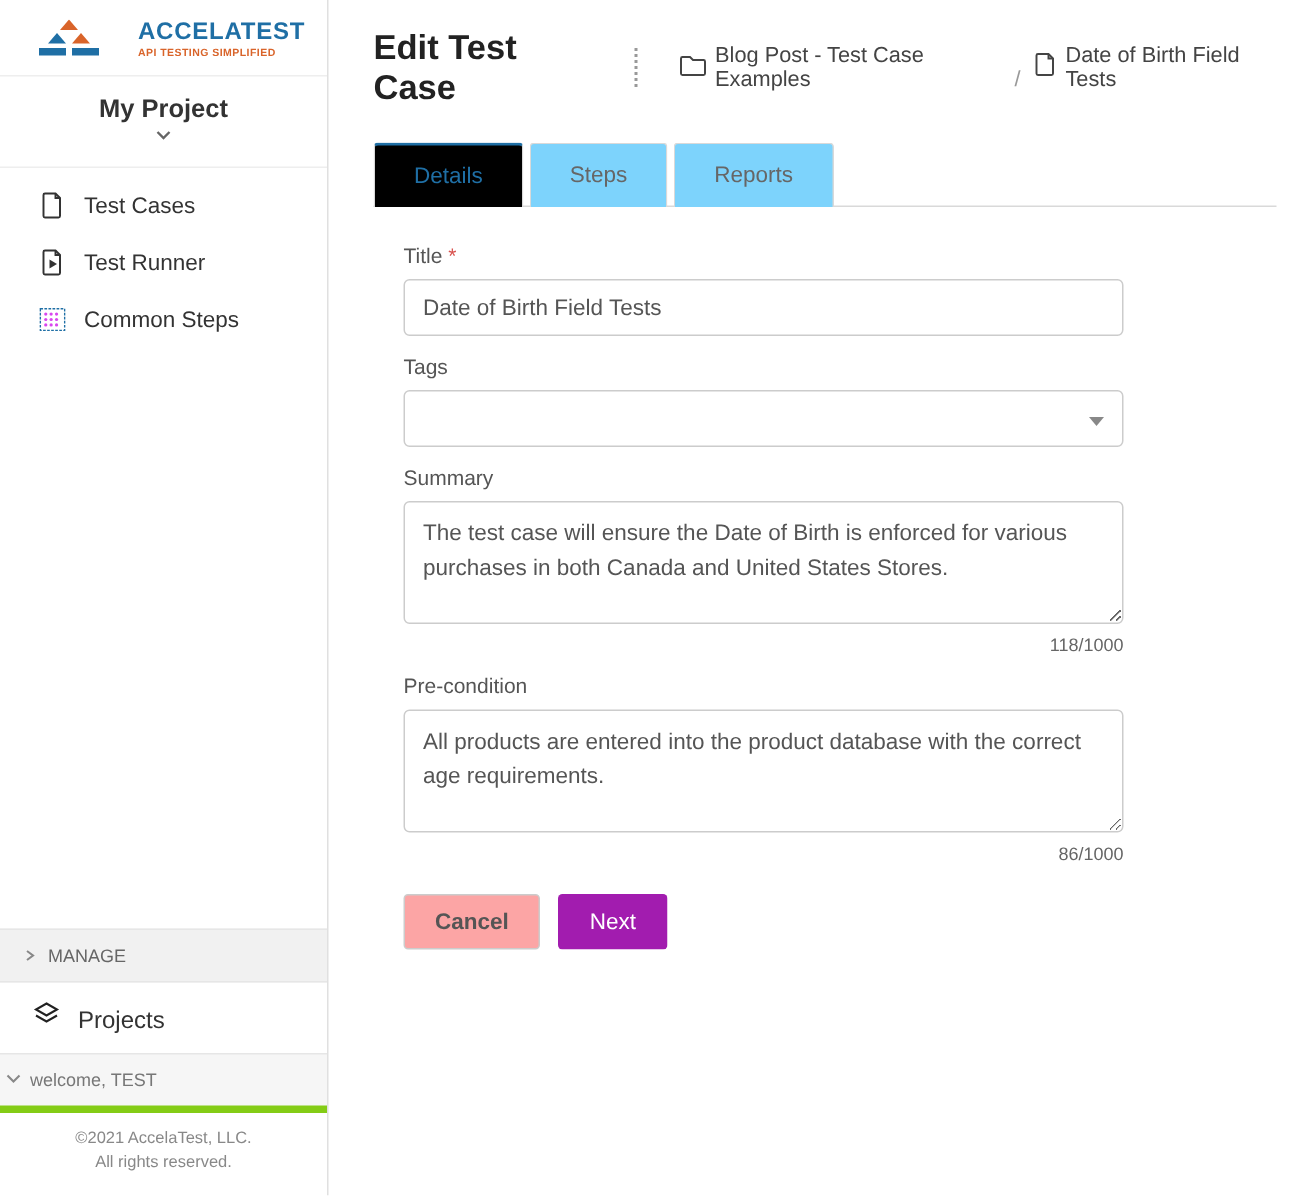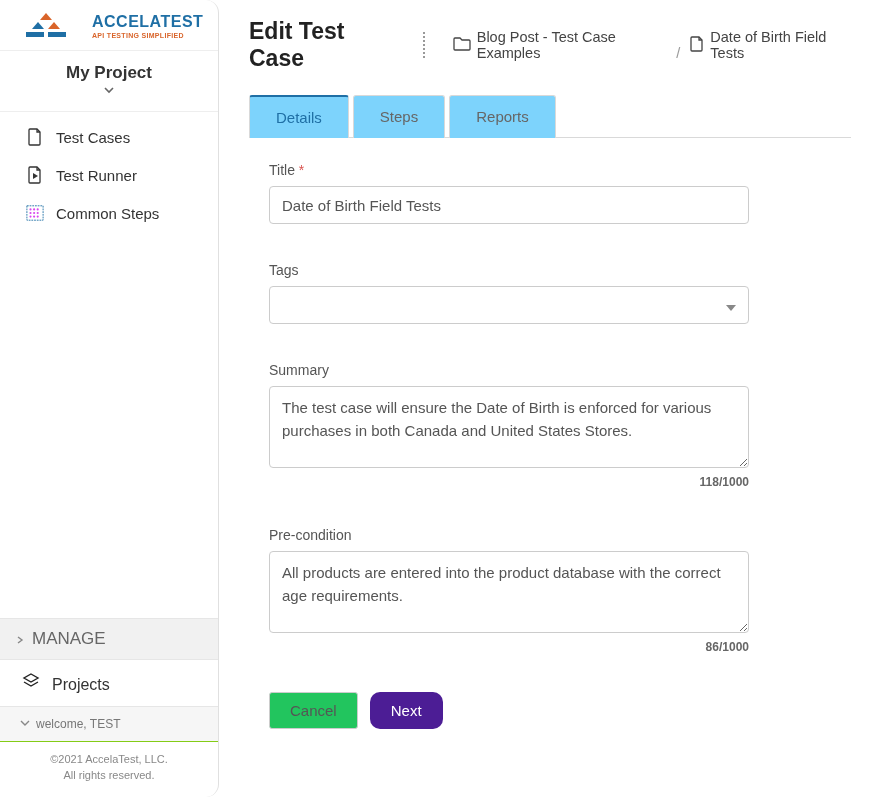--- a/index.html
+++ b/index.html
@@ -1,61 +1,61 @@
 <!DOCTYPE html>
 <html><head>
 <meta charset="utf-8">
 <style>
 * { box-sizing: border-box; margin: 0; padding: 0; }
 body { font-family: "Segoe UI", Arial, sans-serif; font-size: 14px; color: #333; background: #fff; width: 871px; height: 797px; overflow: hidden; display: flex; }
-.sidebar { width: 219px; border-right: 1px solid #e0e0e0; display: flex; flex-direction: column; height: 797px; border-radius: 13px; }
+.sidebar { width: 219px; border-right: 1px solid #e0e0e0; display: flex; flex-direction: column; height: 797px; }
 .logo-area { padding: 12px 16px 10px 24px; display: flex; align-items: center; gap: 12px; border-bottom: 1px solid #eee; }
 .logo-mark svg { display: block; }
 .logo-divider { width: 1px; height: 28px; background: #ccc; }
 .logo-text { display: flex; flex-direction: column; line-height: 1; }
 .logo-brand { font-weight: 700; font-size: 16px; letter-spacing: 0.5px; color: #1f6fa5; }
 .logo-tag { font-size: 7px; color: #d9642a; letter-spacing: 0.3px; margin-top: 2px; font-weight:600; }
 .project-header { padding: 12px 16px; font-size: 17px; font-weight: 600; color: #333; border-bottom: 1px solid #eee; display:flex; justify-content:space-between; align-items:center; cursor:pointer;flex-direction:column;}
 .project-header .chev { color:#666; font-size:14px; }
 .nav { padding-top: 6px; }
 .nav-item { display:flex; align-items:center; gap:12px; padding: 10px 16px 10px 26px; font-size:15px; color:#333; cursor:pointer; }
 .nav-item .ico { width:18px; height:18px; display:flex; align-items:center; justify-content:center; color:#444; }
 .sidebar-spacer { flex: 1; }
-.manage-header { padding: 10px 16px; font-size: 17px; color:#666; background:#f1f1f1; border-top:1px solid #e6e6e6; border-bottom:1px solid #e6e6e6; display:flex; align-items:flex-end; gap:8px; cursor:pointer;}
+.manage-header { padding: 10px 16px; font-size: 12px; color:#666; background:#f1f1f1; border-top:1px solid #e6e6e6; border-bottom:1px solid #e6e6e6; display:flex; align-items:flex-end; gap:8px; cursor:pointer;}
 .projects-item { display:flex; align-items:flex-end; gap:12px; padding: 12px 16px 12px 22px; font-size:16px; color:#333; cursor:pointer; }
 .projects-item .ico { width:18px; }
-.welcome-row { padding: 10px 20px; font-size: 12px; color:#777; background:#f6f6f6; border-top:1px solid #e6e6e6; border-bottom:1px solid #84cc16; display:flex; align-items:center; gap:6px; cursor:pointer;}
+.welcome-row { padding: 10px 4px; font-size: 12px; color:#777; background:#f6f6f6; border-top:1px solid #e6e6e6; border-bottom:5px solid #84cc16; display:flex; align-items:center; gap:6px; cursor:pointer;}
 .footer { padding: 10px 12px 14px; text-align:center; font-size:11px; color:#888; line-height:1.4; }
 
 .main { flex:1; padding: 18px 20px 20px 30px; overflow:auto; }
 .header-row { display:flex; align-items:center; gap:28px; margin-bottom: 22px; }
 .page-title { font-size: 23px; font-weight:700; color:#222; }
 .vline { width:0; height:26px; border-left: 2px dotted #999; }
 .breadcrumb { display:flex; align-items:flex-end; gap:8px; font-size:14.5px; color:#444; }
 .breadcrumb .sep { color:#999; padding:0 2px; }
 .breadcrumb .seg { display:flex; align-items:center; gap:6px; cursor:pointer;}
 .breadcrumb svg { flex-shrink:0; }
 
 .tabs { display:flex; border-bottom:1px solid #d9d9d9; margin-bottom: 24px; }
 .tab { padding: 12px 26px; font-size:15px; color:#666; background:#7dd3fc; border:1px solid #d9d9d9; border-bottom:none; margin-right:4px; cursor:pointer; border-radius:3px 3px 0 0; position:relative; top:1px;}
-.tab.active { background:#7dd3fc; color:#1f6fa5; border-color:#1f6fa5 #d9d9d9 #fff #d9d9d9; border-top:2px solid #1f6fa5; font-weight:500;}
+.tab.active { background:#000000; color:#1f6fa5; border-color:#1f6fa5 #d9d9d9 #fff #d9d9d9; border-top:2px solid #1f6fa5; font-weight:500;}
 
 .form { padding: 0 0 0 20px; max-width: 500px; }
-.field { margin-bottom: 38px; }
+.field { margin-bottom: 12px; }
 .field-label { font-size:14px; color:#555; margin-bottom:8px; display:block;}
 .req { color:#d9534f; }
 .text-input, .select-input { width:100%; height:38px; border:1px solid #ccc; border-radius:4px; padding: 0 12px; font-size:15px; color:#555; background:#fff; }
 .text-input::placeholder { color:#999; }
 .select-input { display:flex; align-items:center; justify-content:flex-end; cursor:pointer; color:#888;}
 .textarea { width:100%; height:82px; border:1px solid #ccc; border-radius:4px; padding:10px 12px; font-size:15px; color:#555; resize:both; font-family:inherit; line-height:1.5;}
-.char-count { text-align:right; font-size:12px; color:#666; margin-top:4px;font-weight:bold;}
+.char-count { text-align:right; font-size:12px; color:#666; margin-top:4px;}
 .buttons { display:flex; gap:12px; margin-top:20px; margin-left:0; padding-left:0;}
 .btn { padding: 9px 20px; font-size:15px; border-radius:3px; cursor:pointer; border:1px solid transparent;}
-.btn-cancel { background:#22c55e; color:#555; border-color:#ccc;}
-.btn-next { background:#4c1d95; color:#fff;border-radius:10px; }
+.btn-cancel { background:#fca5a5; color:#555; border-color:#ccc;font-weight:bold;}
+.btn-next { background:#a21caf; color:#fff; }
 </style>
 </head>
 <body>
 
 <div class="sidebar">
   <div class="logo-area">
     <span class="logo-mark">
       <svg width="44" height="26" viewBox="0 0 44 26">
         <polygon points="22,0 28,7 16,7" fill="#d9642a"></polygon>
         <polygon points="14,9 20,16 8,16" fill="#1f6fa5"></polygon>

